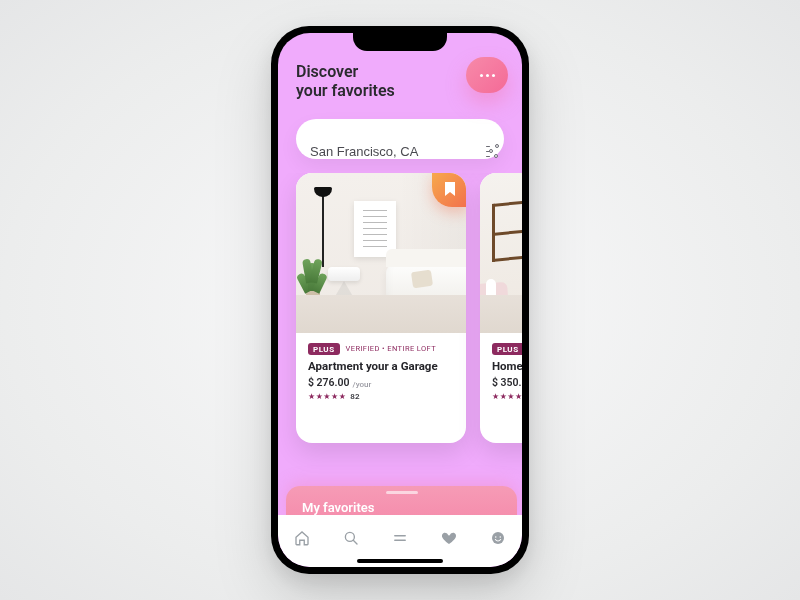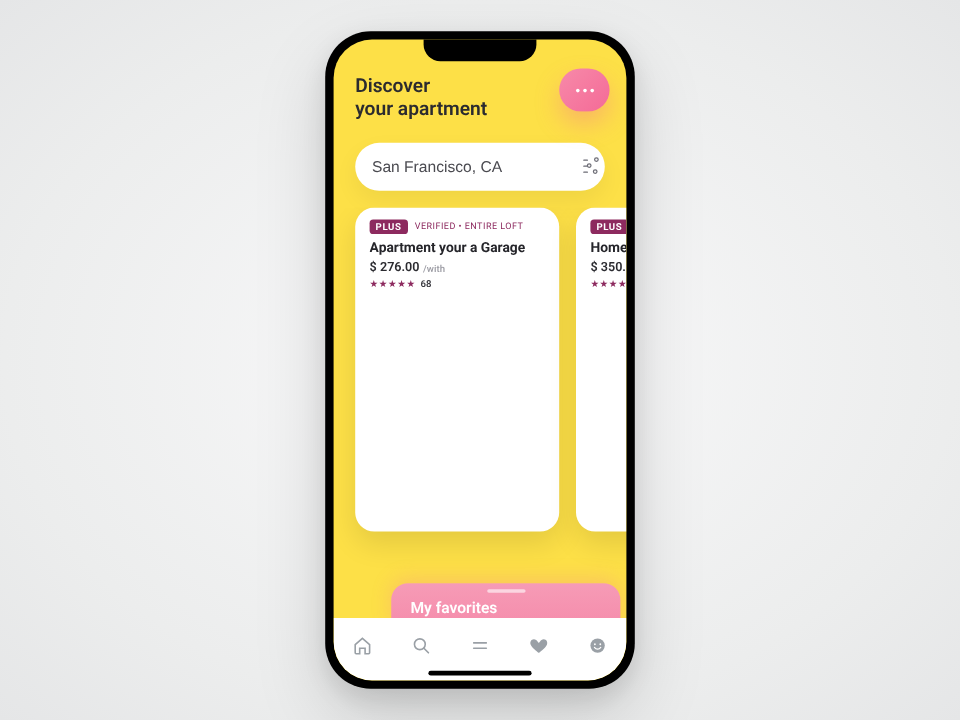--- a/index.html
+++ b/index.html
@@ -19,21 +19,21 @@
     position: relative;
   }
   .notch {
     position: absolute; top: 7px; left: 50%; transform: translateX(-50%);
     width: 94px; height: 18px; background: #000;
     border-bottom-left-radius: 14px; border-bottom-right-radius: 14px;
     z-index: 50;
   }
   .screen {
     width: 100%; height: 100%;
-    background: #fde047;
+    background: #f0abfc;
     border-radius: 32px;
     overflow: hidden;
     position: relative;
     display: flex; flex-direction: column;
   }
 
   
   .header { padding: 30px 18px 10px 18px; position: relative; }
   .title-line { font-size: 16px; font-weight: 600; color: #2b2b2f; line-height: 1.18; }
   .more-btn {
@@ -43,21 +43,21 @@
     border-radius: 18px;
     display: flex; align-items: center; justify-content: center; gap: 3px;
     box-shadow: 0 10px 20px rgba(244,106,151,0.35);
   }
   .more-btn span { width: 3px; height: 3px; background: #fff; border-radius: 50%; }
 
   
   .search-wrap { padding: 8px 18px 14px 18px; }
   .search {
     background: #fff; border-radius: 22px;
-    height: 40px; display: flex; align-items: center;
+    height: 40px; display: flex; align-items: flex-end;
     padding: 0 14px;
     box-shadow: 0 8px 20px rgba(0,0,0,0.06);
   }
   .search input {
     flex: 1; border: none; outline: none; background: transparent;
     font-size: 13px; color: #4a4a50;
   }
   .filter-icon { width: 16px; height: 14px; position: relative; }
   .filter-icon .bar {
     position: absolute; left: 0; right: 0; height: 1.5px; background: #6b6b74; border-radius: 1px;
@@ -80,21 +80,21 @@
     display: flex; gap: 14px;
     flex: 1;
     overflow: hidden;
   }
   .card {
     flex: 0 0 170px;
     background: #fff;
     border-radius: 16px;
     box-shadow: 0 10px 24px rgba(0,0,0,0.10);
     overflow: hidden;
-    display: flex; flex-direction: row;
+    display: flex; flex-direction: column;
     height: 270px;
   }
   .card .photo {
     height: 160px; position: relative; overflow: hidden;
   }
   .room {
     width: 100%; height: 100%;
     background:
       linear-gradient(90deg, rgba(255,255,255,0) 60%, rgba(0,0,0,0.03) 100%),
       linear-gradient(#f4f0ec,#efeae5);
@@ -191,21 +191,20 @@
   .reviews{ font-size:8px; color:#3a3a40; font-weight:600;}
 
   
   .fav-sheet{
     position:absolute; left:8px; right:5px; bottom:44px;
     background: linear-gradient(180deg,#f69bb6,#f58cab);
     border-radius: 14px 14px 0 0;
     padding: 14px 16px 8px;
     box-shadow: 0 -4px 16px rgba(244,120,160,0.25);
     z-index:20;
-    margin-left:40px;
   }
   .fav-handle{
     position:absolute; top:5px; left:50%; transform:translateX(-50%);
     width:32px; height:3px; background:rgba(255,255,255,0.6); border-radius:2px;
   }
   .fav-title{ font-size:13px; font-weight:600; color:#fff;}
 
   
   .bnav{
     position:absolute; left:0; right:0; bottom:0; height:52px;
@@ -223,21 +222,21 @@
 </style>
 </head>
 <body>
 
 <div class="phone">
   <div class="notch"></div>
   <div class="screen">
 
     <div class="header">
       <div class="title-line">Discover</div>
-      <div class="title-line">your apartment</div>
+      <div class="title-line">your favorites</div>
       <div class="more-btn">
         <span></span>
           <span></span>
           <span></span>
       </div>
     </div>
 
     <div class="search-wrap">
       <div class="search">
         <input type="text" value="San Francisco, CA" style="">
@@ -278,25 +277,25 @@
           </div>
         </div>
         <div class="meta">
           <div class="badge-row">
             <span class="plus-badge">PLUS</span>
             <span class="verify">VERIFIED • ENTIRE LOFT</span>
           </div>
           <div class="listing-title">Apartment your a Garage</div>
           <div class="price-row">
             <span>$ 276.00</span>
-            <span class="per">/with</span>
+            <span class="per">/your</span>
           </div>
           <div class="stars-row">
             <span class="stars">★★★★★</span>
-            <span class="reviews">68</span>
+            <span class="reviews">82</span>
           </div>
         </div>
       </div>
 
       <div class="card card2">
         <div class="photo">
           <div class="room">
             <div class="shelf"></div>
             <div class="blanket"></div>
             <div class="vase"></div>

